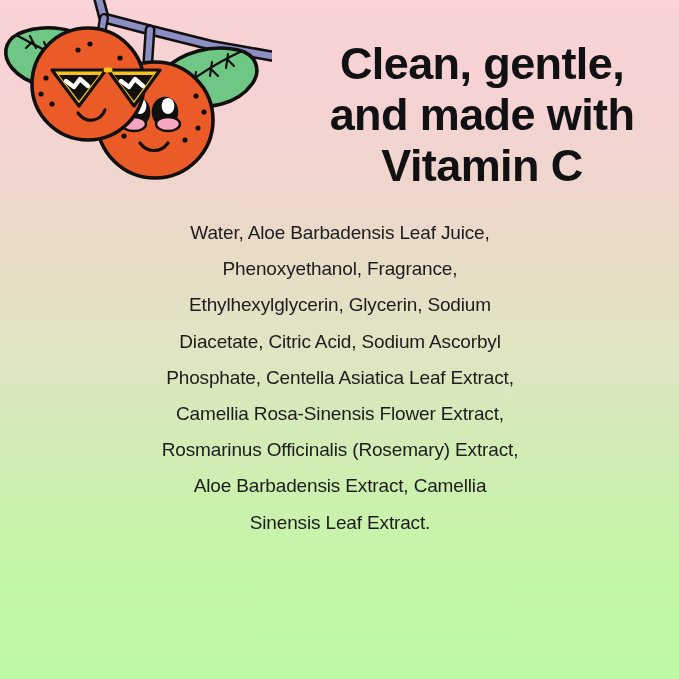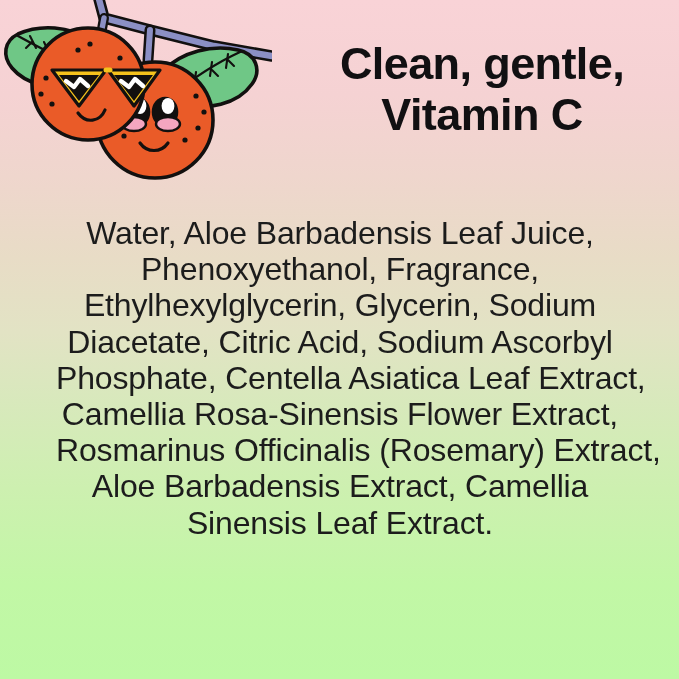--- a/index.html
+++ b/index.html
@@ -71,21 +71,21 @@
   
   #ingredients {
     position: absolute;
     left: 56px;
     top: 215px;
     width: 568px;
     text-align: center;
     color: #1c1c1c;
     font-family: "Liberation Sans", sans-serif;
     font-weight: normal;
-    font-size: 32px;
+    font-size: 19px;
     line-height: 36.2px;
     letter-spacing: -0.15px;
     margin: 0;
   }
   #ingredients .ing-line {
     display: block;
     white-space: nowrap;
   }
 </style>
 </head>
@@ -178,20 +178,21 @@
 
           <path d="M78 113 C86 124 100 122 105 110" fill="none" stroke="#12100F" stroke-width="3.2"></path>
         </g>
 
       </g>
     </svg>
   </div>
 
   <h1 id="headline">
     <span class="hl-line">Clean, gentle,</span>
+    <span class="hl-line">and made with</span>
     <span class="hl-line">Vitamin C</span>
   </h1>
 
   <p id="ingredients">
     <span class="ing-line">Water, Aloe Barbadensis Leaf Juice,</span>
     <span class="ing-line">Phenoxyethanol, Fragrance,</span>
     <span class="ing-line">Ethylhexylglycerin, Glycerin, Sodium</span>
     <span class="ing-line">Diacetate, Citric Acid, Sodium Ascorbyl</span>
     <span class="ing-line">Phosphate, Centella Asiatica Leaf Extract,</span>
     <span class="ing-line">Camellia Rosa-Sinensis Flower Extract,</span>

